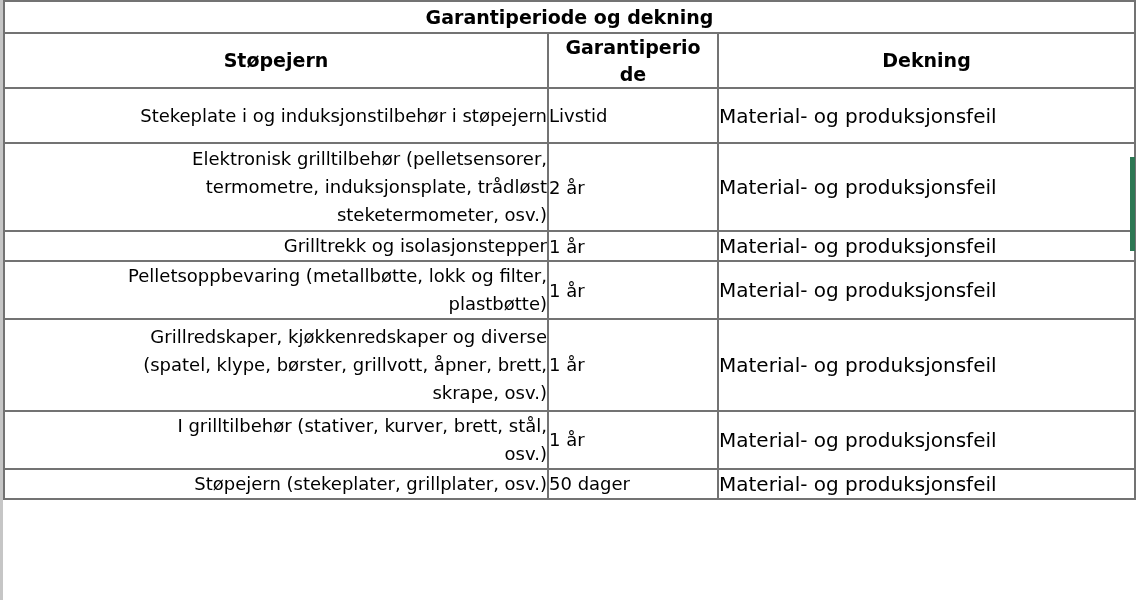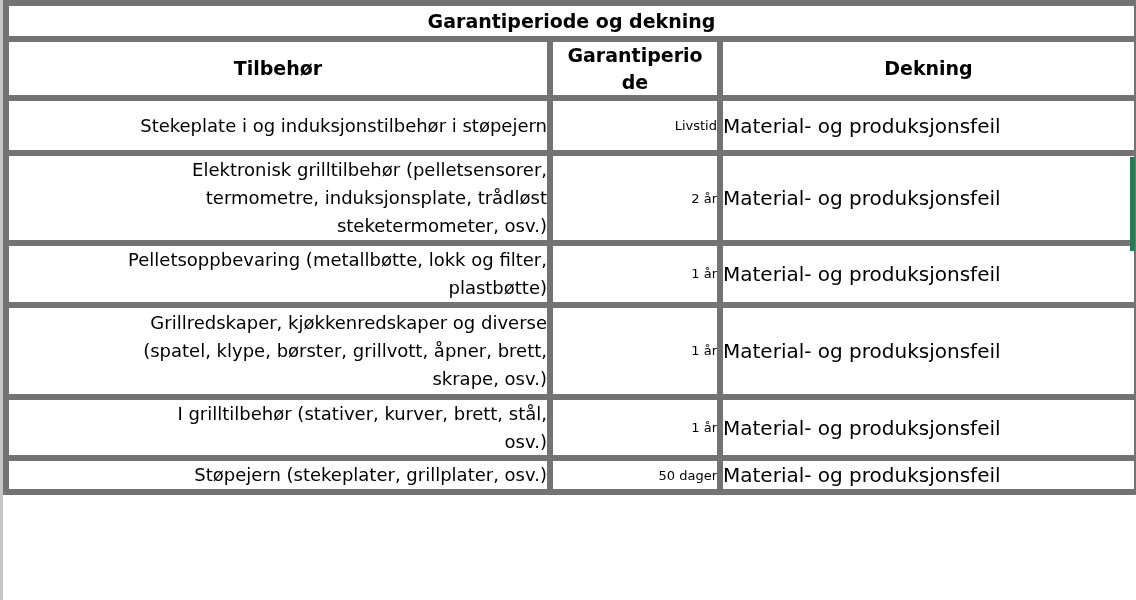--- a/index.html
+++ b/index.html
@@ -27,21 +27,21 @@
     background: #c6c6c6;
   }
   table.warranty {
     border-collapse: collapse;
     table-layout: fixed;
     margin-left: 3px;
     width: 1131px;
     background: #ffffff;
   }
   table.warranty td, table.warranty th {
-    border: 6px solid #737373;
+    border: 2px solid #737373;
     vertical-align: middle;
     padding: 0;
     overflow: hidden;
   }
   .title-cell {
     font-weight: bold;
     font-size: 19px;
     text-align: center;
     height: 30px;
   }
@@ -55,22 +55,22 @@
   .col-periode-h { white-space: pre-line; }
   td.c-tilbehor {
     font-size: 18px;
     text-align: right;
     padding-left: 6px;
     padding-right: 2px;
     line-height: 1.55;
     white-space: pre-line;
   }
   td.c-periode {
-    font-size: 13px;
-    text-align: right;
+    font-size: 18px;
+    text-align: left;
   }
   td.c-dekning {
     font-size: 20px;
     text-align: left;
     padding-left: 5px;
     white-space: nowrap;
   }
   .r0 { height: 55px; }
   .r1 { height: 88px; }
   .r2 { height: 30px; }
@@ -98,35 +98,40 @@
     <colgroup>
       <col style="width:544px">
       <col style="width:170px">
       <col style="width:417px">
     </colgroup>
     <tbody>
       <tr>
         <td class="title-cell" colspan="3">Garantiperiode og dekning</td>
       </tr>
       <tr class="head-row">
-        <th>Tilbehør</th>
+        <th>Støpejern</th>
         <th class="col-periode-h">Garantiperio
 de</th>
         <th>Dekning</th>
       </tr>
       <tr class="r0">
         <td class="c-tilbehor">Stekeplate i og induksjonstilbehør i støpejern</td>
         <td class="c-periode">Livstid</td>
         <td class="c-dekning">Material- og produksjonsfeil</td>
       </tr>
       <tr class="r1">
         <td class="c-tilbehor">Elektronisk grilltilbehør (pelletsensorer,
 termometre, induksjonsplate, trådløst
 steketermometer, osv.)</td>
         <td class="c-periode">2 år</td>
+        <td class="c-dekning">Material- og produksjonsfeil</td>
+      </tr>
+      <tr class="r2">
+        <td class="c-tilbehor">Grilltrekk og isolasjonstepper</td>
+        <td class="c-periode">1 år</td>
         <td class="c-dekning">Material- og produksjonsfeil</td>
       </tr>
       <tr class="r3">
         <td class="c-tilbehor">Pelletsoppbevaring (metallbøtte, lokk og filter,
 plastbøtte)</td>
         <td class="c-periode">1 år</td>
         <td class="c-dekning">Material- og produksjonsfeil</td>
       </tr>
       <tr class="r4">
         <td class="c-tilbehor">Grillredskaper, kjøkkenredskaper og diverse

